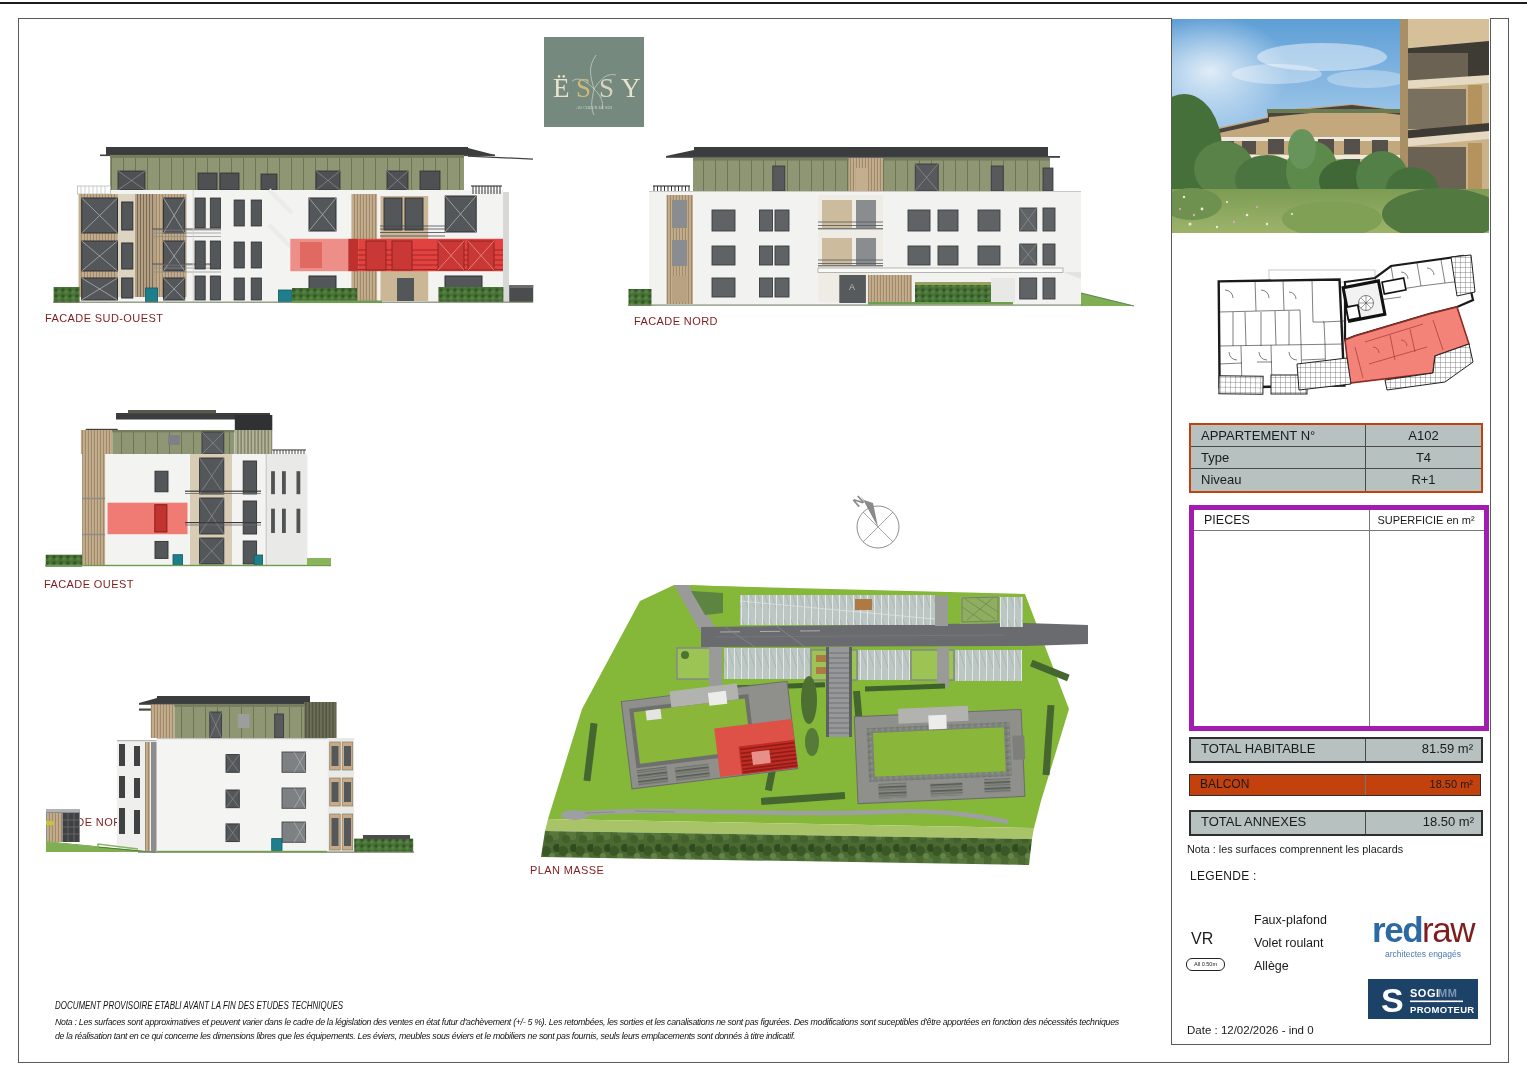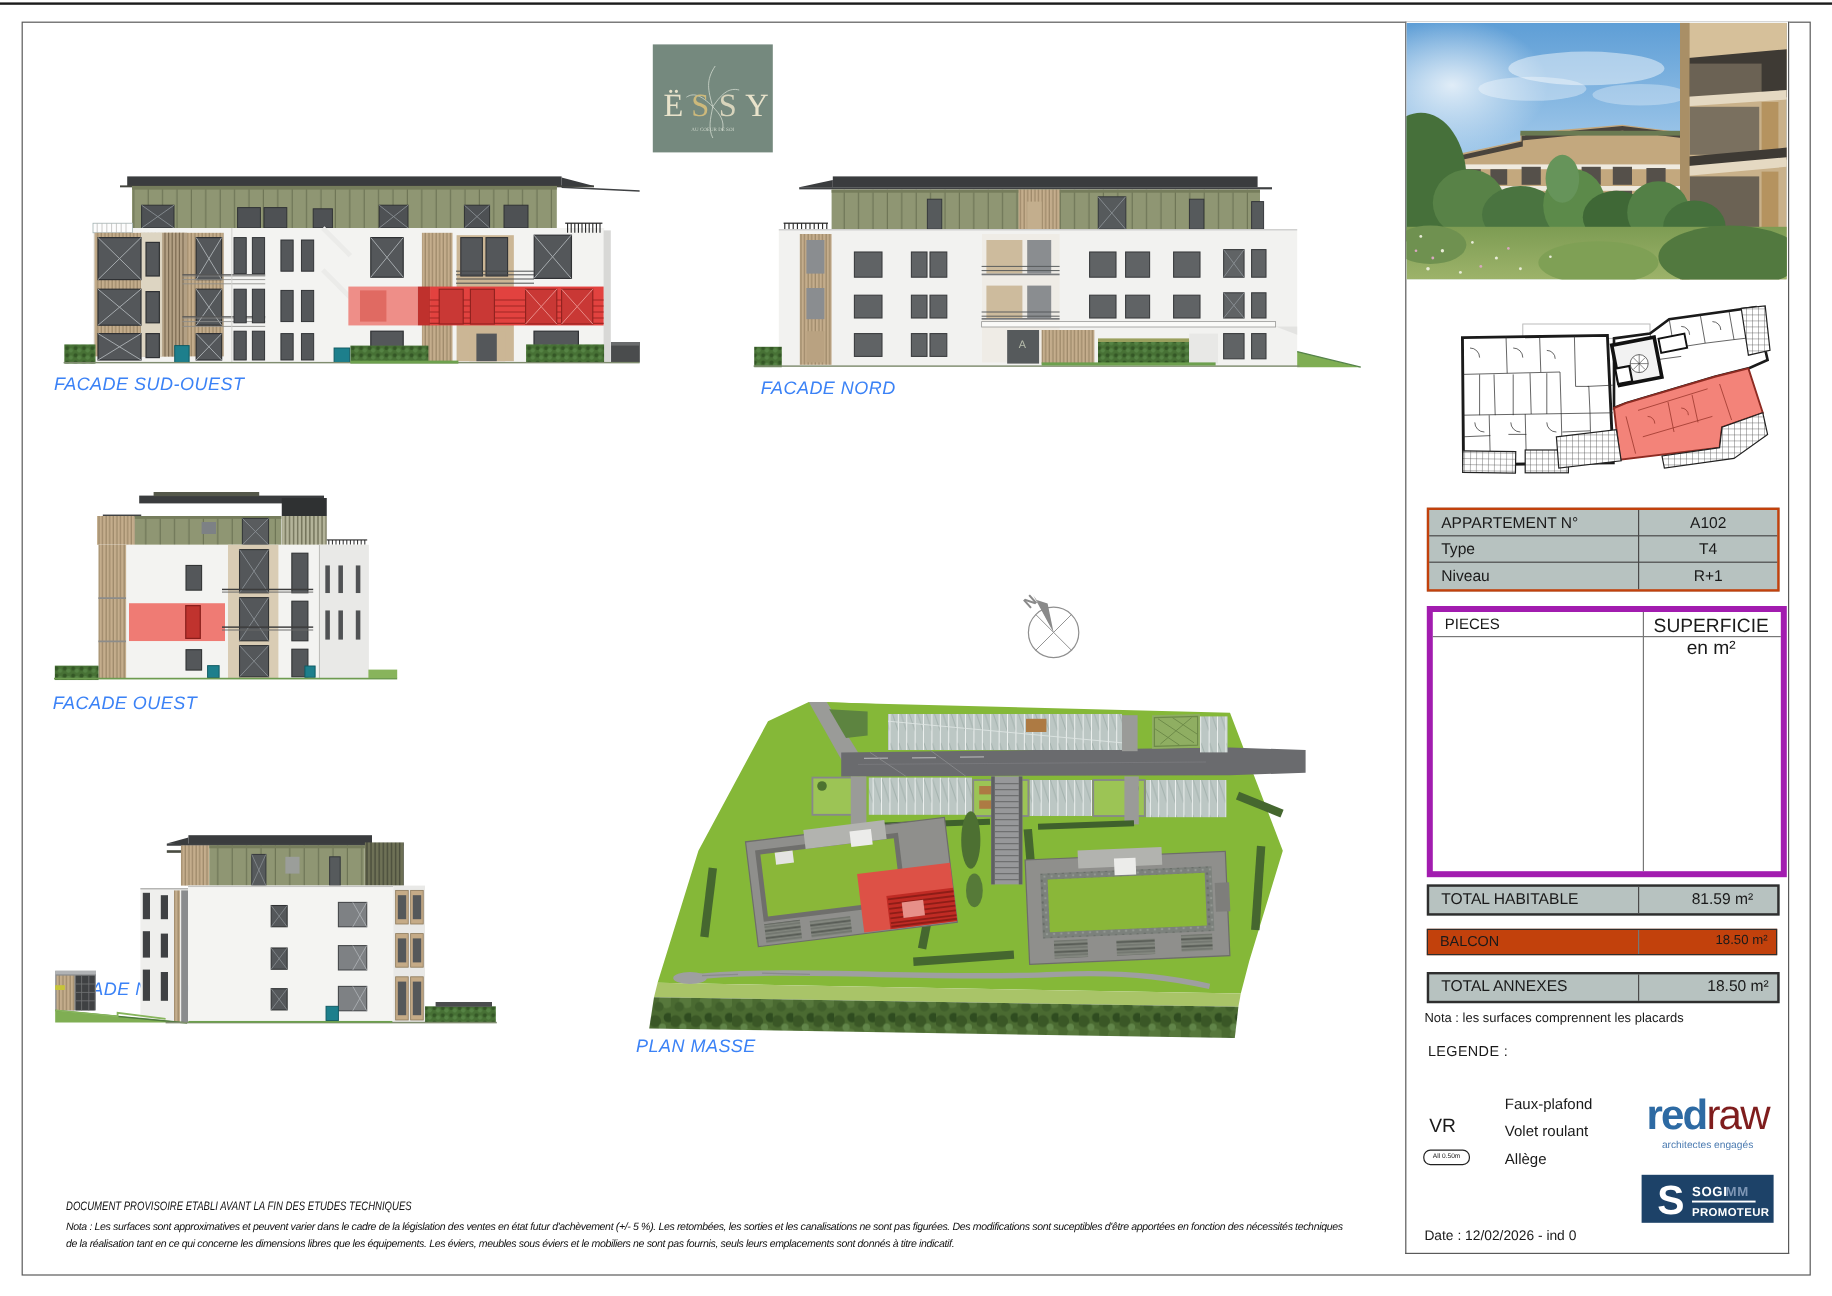--- a/index.html
+++ b/index.html
@@ -1,19 +1,19 @@
 <!DOCTYPE html>
 <html><head>
 <meta charset="utf-8">
 <style>
   html,body{margin:0;padding:0;}
   body{width:1527px;height:1080px;position:relative;background:#fff;
        font-family:"Liberation Sans", sans-serif;color:#1a1a1a;overflow:hidden;}
   .abs{position:absolute;}
-  .lbl{position:absolute;font-size:15px;color:#3b82f6;letter-spacing:.4px;font-style:italic;}
+  .lbl{position:absolute;font-size:11px;color:#7f1d1d;letter-spacing:.4px;}
 </style>
 </head>
 <body>
 
 <div class="abs" style="left:0;top:2px;width:1527px;height:2px;background:#1c1c1c;"></div>
 
 <div class="abs" style="left:18px;top:18px;width:1489px;height:1043px;border:1px solid #5a5a5a;"></div>
 
 <div class="abs" style="left:1171px;top:18px;width:318px;height:1026px;border:1px solid #5a5a5a;border-top:none;background:#fff;"></div>
 
@@ -717,27 +717,27 @@
   <div style="position:absolute;left:10px;top:47px;">Niveau</div>
   <div style="position:absolute;left:175px;width:115px;top:3px;text-align:center;">A102</div>
   <div style="position:absolute;left:175px;width:115px;top:25px;text-align:center;">T4</div>
   <div style="position:absolute;left:175px;width:115px;top:47px;text-align:center;">R+1</div>
 </div>
 
 <div class="abs" style="left:1189px;top:505px;width:290px;height:216px;border:5px solid #a21caf;background:#fff;font-size:12.5px;">
   <div style="position:absolute;left:175px;top:0;bottom:0;width:1px;background:#777;"></div>
   <div style="position:absolute;left:0;top:20px;right:0;height:1px;background:#777;"></div>
   <div style="position:absolute;left:10px;top:3px;">PIECES</div>
-  <div style="position:absolute;left:176px;width:112px;top:4px;text-align:center;font-size:16px;">SUPERFICIE en m²</div>
+  <div style="position:absolute;left:176px;width:112px;top:4px;text-align:center;font-size:11px;">SUPERFICIE en m²</div>
 </div>
 
 <div class="abs" style="left:1189px;top:737px;width:290px;height:22px;border:2px solid #2e2e2e;background:#b7c2c0;font-size:13px;">
   <div style="position:absolute;left:174px;top:0;bottom:0;width:1px;background:#4a4a4a;"></div>
   <div style="position:absolute;left:10px;top:2px;">TOTAL HABITABLE</div>
-  <div style="position:absolute;right:20px;top:2px;">81.59 m²</div>
+  <div style="position:absolute;right:8px;top:2px;">81.59 m²</div>
 </div>
 
 <div class="abs" style="left:1189px;top:774px;width:290px;height:20px;border:1px solid #2e2e2e;background:#c2410c;font-size:12px;">
   <div style="position:absolute;left:175px;top:0;bottom:0;width:1px;background:#777;"></div>
   <div style="position:absolute;left:10px;top:2px;">BALCON</div>
   <div style="position:absolute;right:7px;top:3px;font-size:11px;">18.50 m²</div>
 </div>
 
 <div class="abs" style="left:1189px;top:810px;width:290px;height:22px;border:2px solid #2e2e2e;background:#b7c2c0;font-size:13px;">
   <div style="position:absolute;left:174px;top:0;bottom:0;width:1px;background:#4a4a4a;"></div>

